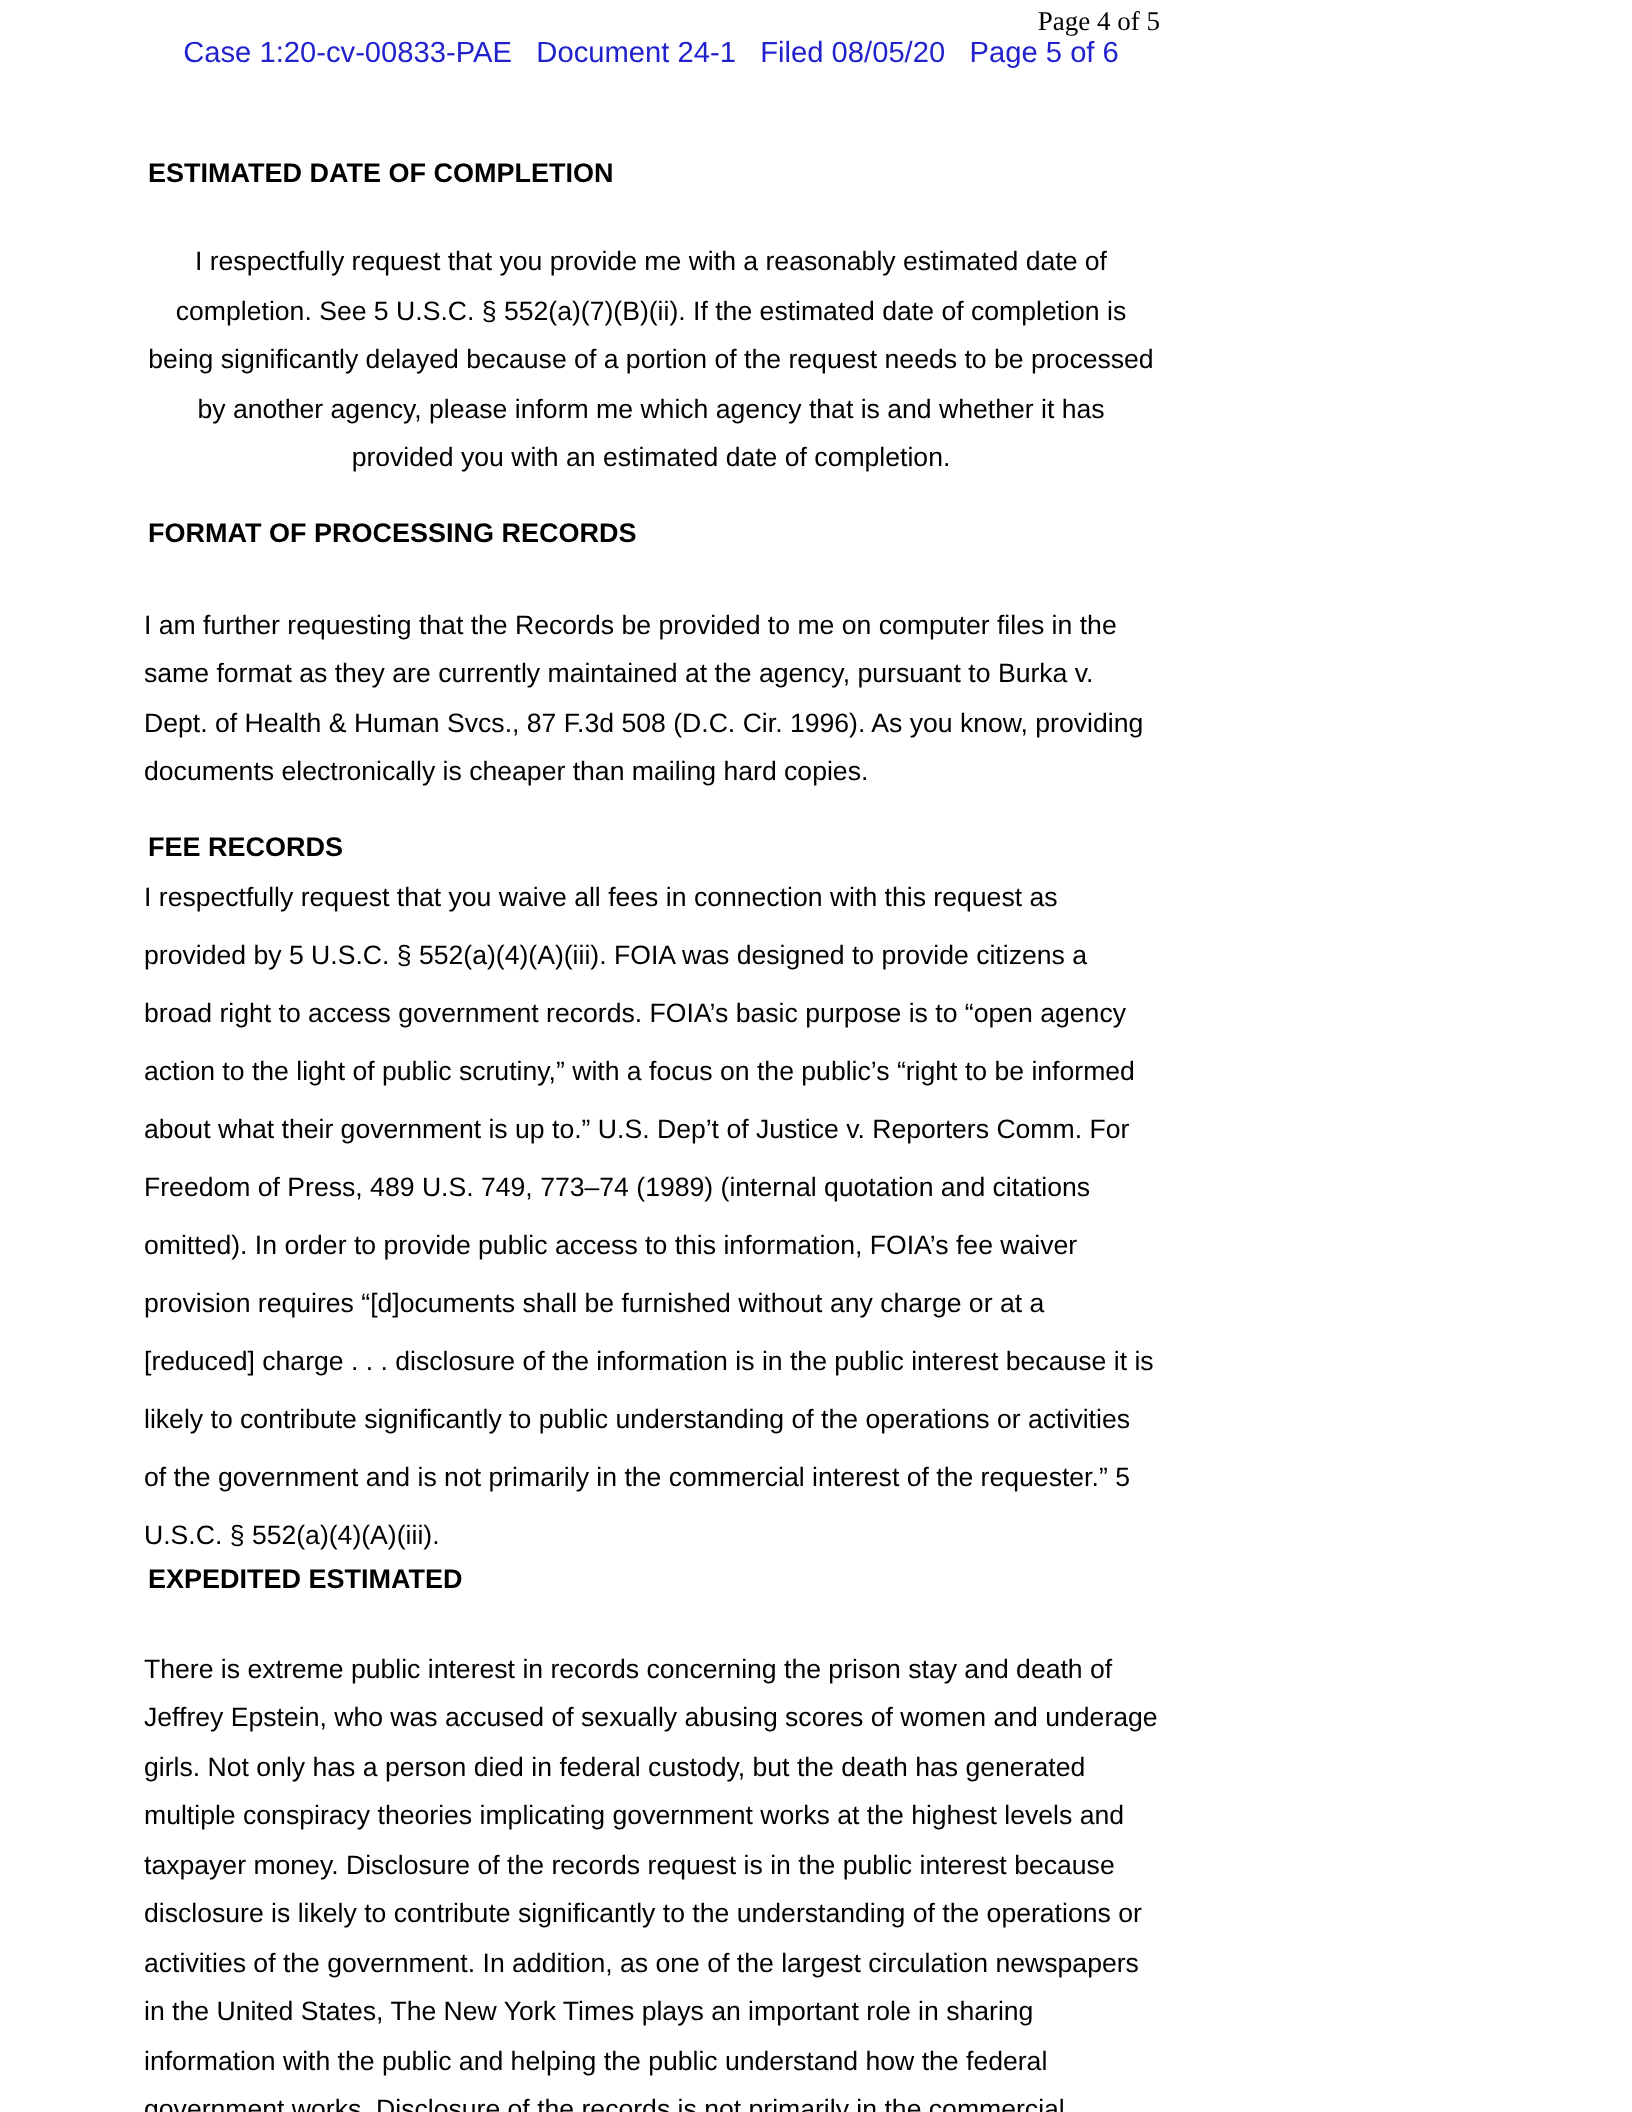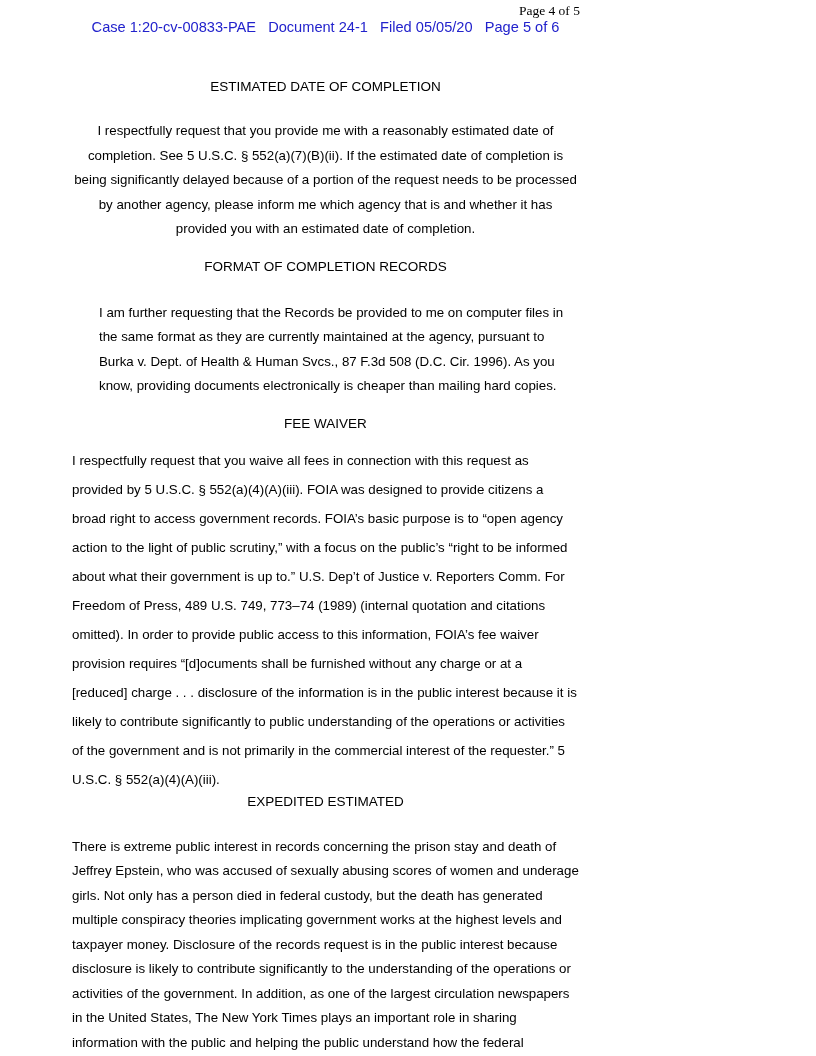--- a/index.html
+++ b/index.html
@@ -27,59 +27,58 @@
     margin-top: 1px;
     text-align: center;
     font-size: 14.6px;
     line-height: 17px;
     color: #2222cc;
     white-space: pre;
   }
   .content { padding: 0 72px; }
   .content section { margin: 0; }
   .content h2 {
-    margin: 14px;
+    margin: 2px;
     font-size: 13.5px;
-    font-weight: normal;
+    font-weight: bold;
     line-height: 16px;
-    text-align: center;
   }
   .content p { margin: 0; }
   .s1 h2 { margin-top: 43px; }
   .s1 p  { margin-top: 24px; text-align: center; }
   .s2 h2 { margin-top: 17px; }
-  .s2 p  { margin-top: 26px; margin-left: 27px; }
+  .s2 p  { margin-top: 26px; }
   .s3 h2 { margin-top: 17px; }
   .s3 p  { line-height: 29px; }
   .s4 h2 { margin-top: 0px; }
   .s4 p  { margin-top: 25px; }
 </style>
 </head>
 <body>
 
 <div class="page">
 
   <div class="page-indicator">Page 4 of 5</div>
 
-  <div class="case-stamp">Case 1:20-cv-00833-PAE   Document 24-1   Filed 05/05/20   Page 5 of 6</div>
+  <div class="case-stamp">Case 1:20-cv-00833-PAE   Document 24-1   Filed 08/05/20   Page 5 of 6</div>
 
   <main class="content">
 
     <section class="s1">
       <h2>ESTIMATED DATE OF COMPLETION</h2>
       <p>I respectfully request that you provide me with a reasonably estimated date of completion. See 5 U.S.C. § 552(a)(7)(B)(ii). If the estimated date of completion is being significantly delayed because of a portion of the request needs to be processed by another agency, please inform me which agency that is and whether it has provided you with an estimated date of completion.</p>
     </section>
 
     <section class="s2">
-      <h2>FORMAT OF COMPLETION RECORDS</h2>
+      <h2>FORMAT OF PROCESSING RECORDS</h2>
       <p>I am further requesting that the Records be provided to me on computer files in the same format as they are currently maintained at the agency, pursuant to Burka v. Dept. of Health &amp; Human Svcs., 87 F.3d 508 (D.C. Cir. 1996). As you know, providing documents electronically is cheaper than mailing hard copies.</p>
     </section>
 
     <section class="s3">
-      <h2>FEE WAIVER</h2>
+      <h2>FEE RECORDS</h2>
       <p>I respectfully request that you waive all fees in connection with this request as provided by 5 U.S.C. § 552(a)(4)(A)(iii). FOIA was designed to provide citizens a broad right to access government records. FOIA’s basic purpose is to “open agency action to the light of public scrutiny,” with a focus on the public’s “right to be informed about what their government is up to.” U.S. Dep’t of Justice v. Reporters Comm. For Freedom of Press, 489 U.S. 749, 773–74 (1989) (internal quotation and citations omitted). In order to provide public access to this information, FOIA’s fee waiver provision requires “[d]ocuments shall be furnished without any charge or at a [reduced] charge . . . disclosure of the information is in the public interest because it is likely to contribute significantly to public understanding of the operations or activities of the government and is not primarily in the commercial interest of the requester.” 5 U.S.C. § 552(a)(4)(A)(iii).</p>
     </section>
 
     <section class="s4">
       <h2>EXPEDITED ESTIMATED</h2>
       <p>There is extreme public interest in records concerning the prison stay and death of Jeffrey Epstein, who was accused of sexually abusing scores of women and underage girls. Not only has a person died in federal custody, but the death has generated multiple conspiracy theories implicating government works at the highest levels and taxpayer money. Disclosure of the records request is in the public interest because disclosure is likely to contribute significantly to the understanding of the operations or activities of the government. In addition, as one of the largest circulation newspapers in the United States, The New York Times plays an important role in sharing information with the public and helping the public understand how the federal government works. Disclosure of the records is not primarily in the commercial interest of myself or The New York Times but is intended to facilitate reporting on the</p>
     </section>
 
   </main>
 </div>

